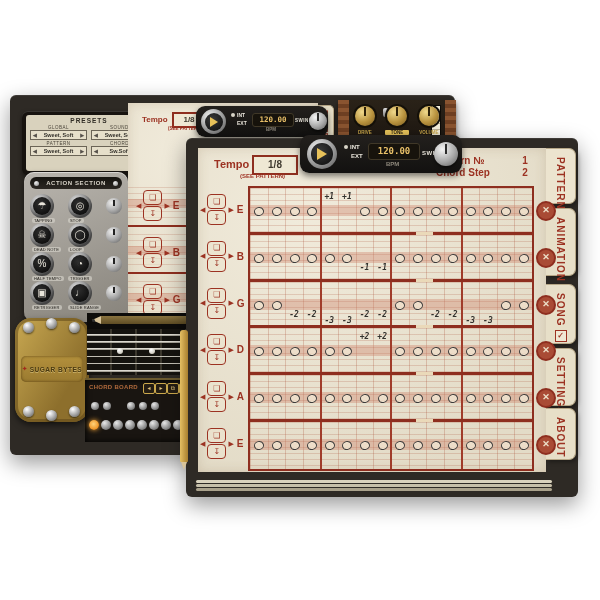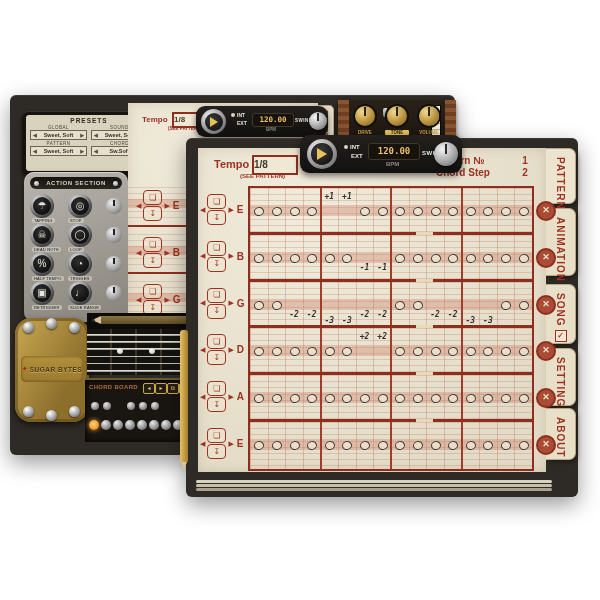--- a/index.html
+++ b/index.html
@@ -14,21 +14,21 @@
   #front-window{left:186px;top:138px;width:392px;height:359px;z-index:10;}
 
   
   .paper{position:absolute;background:#ece4cf;
          background-image:radial-gradient(circle at 30% 20%, rgba(255,255,255,.25), rgba(0,0,0,.04) 80%);
          box-shadow:inset 0 0 12px rgba(120,90,50,.18);}
   #front-paper{left:12px;top:10px;width:348px;height:324px;z-index:3;}
   #bg-paper{left:118px;top:8px;width:190px;height:254px;}
   .hdr-label{font-weight:bold;font-size:11px;color:#9c3222;}
   .tempo-box{position:absolute;border:2px solid #8e2e1f;background:#efe8d4;
-             font-weight:bold;font-size:10px;color:#403a30;line-height:15px;}
+             font-weight:bold;font-size:10px;color:#403a30;text-align:center;line-height:15px;}
   .hdr-note{position:absolute;font-size:6px;font-weight:bold;color:#a03325;}
   .pinfo{position:absolute;font-size:10px;font-weight:bold;color:#9c3222;display:flex;justify-content:space-between;}
   .pinfo .v{width:22px;text-align:center;}
 
   
   #grid{position:absolute;left:50px;top:38px;width:282px;height:281px;border:2px solid #8e2e1f;}
   .row-block{position:relative;width:100%;height:46.8px;box-sizing:border-box;border-bottom:3px solid #8e2e1f;
      background-image:
        repeating-linear-gradient(180deg, rgba(165,70,45,.20) 0 1px, transparent 1px 6.2px),
        repeating-linear-gradient(90deg, rgba(165,70,45,.25) 0 1px, transparent 1px 17.625px);}

